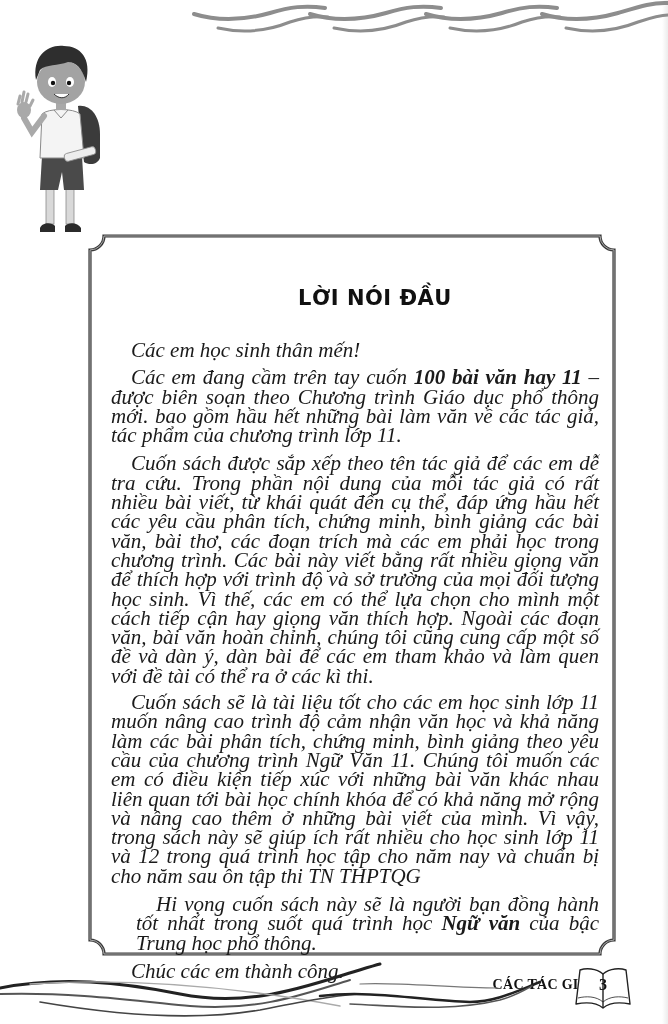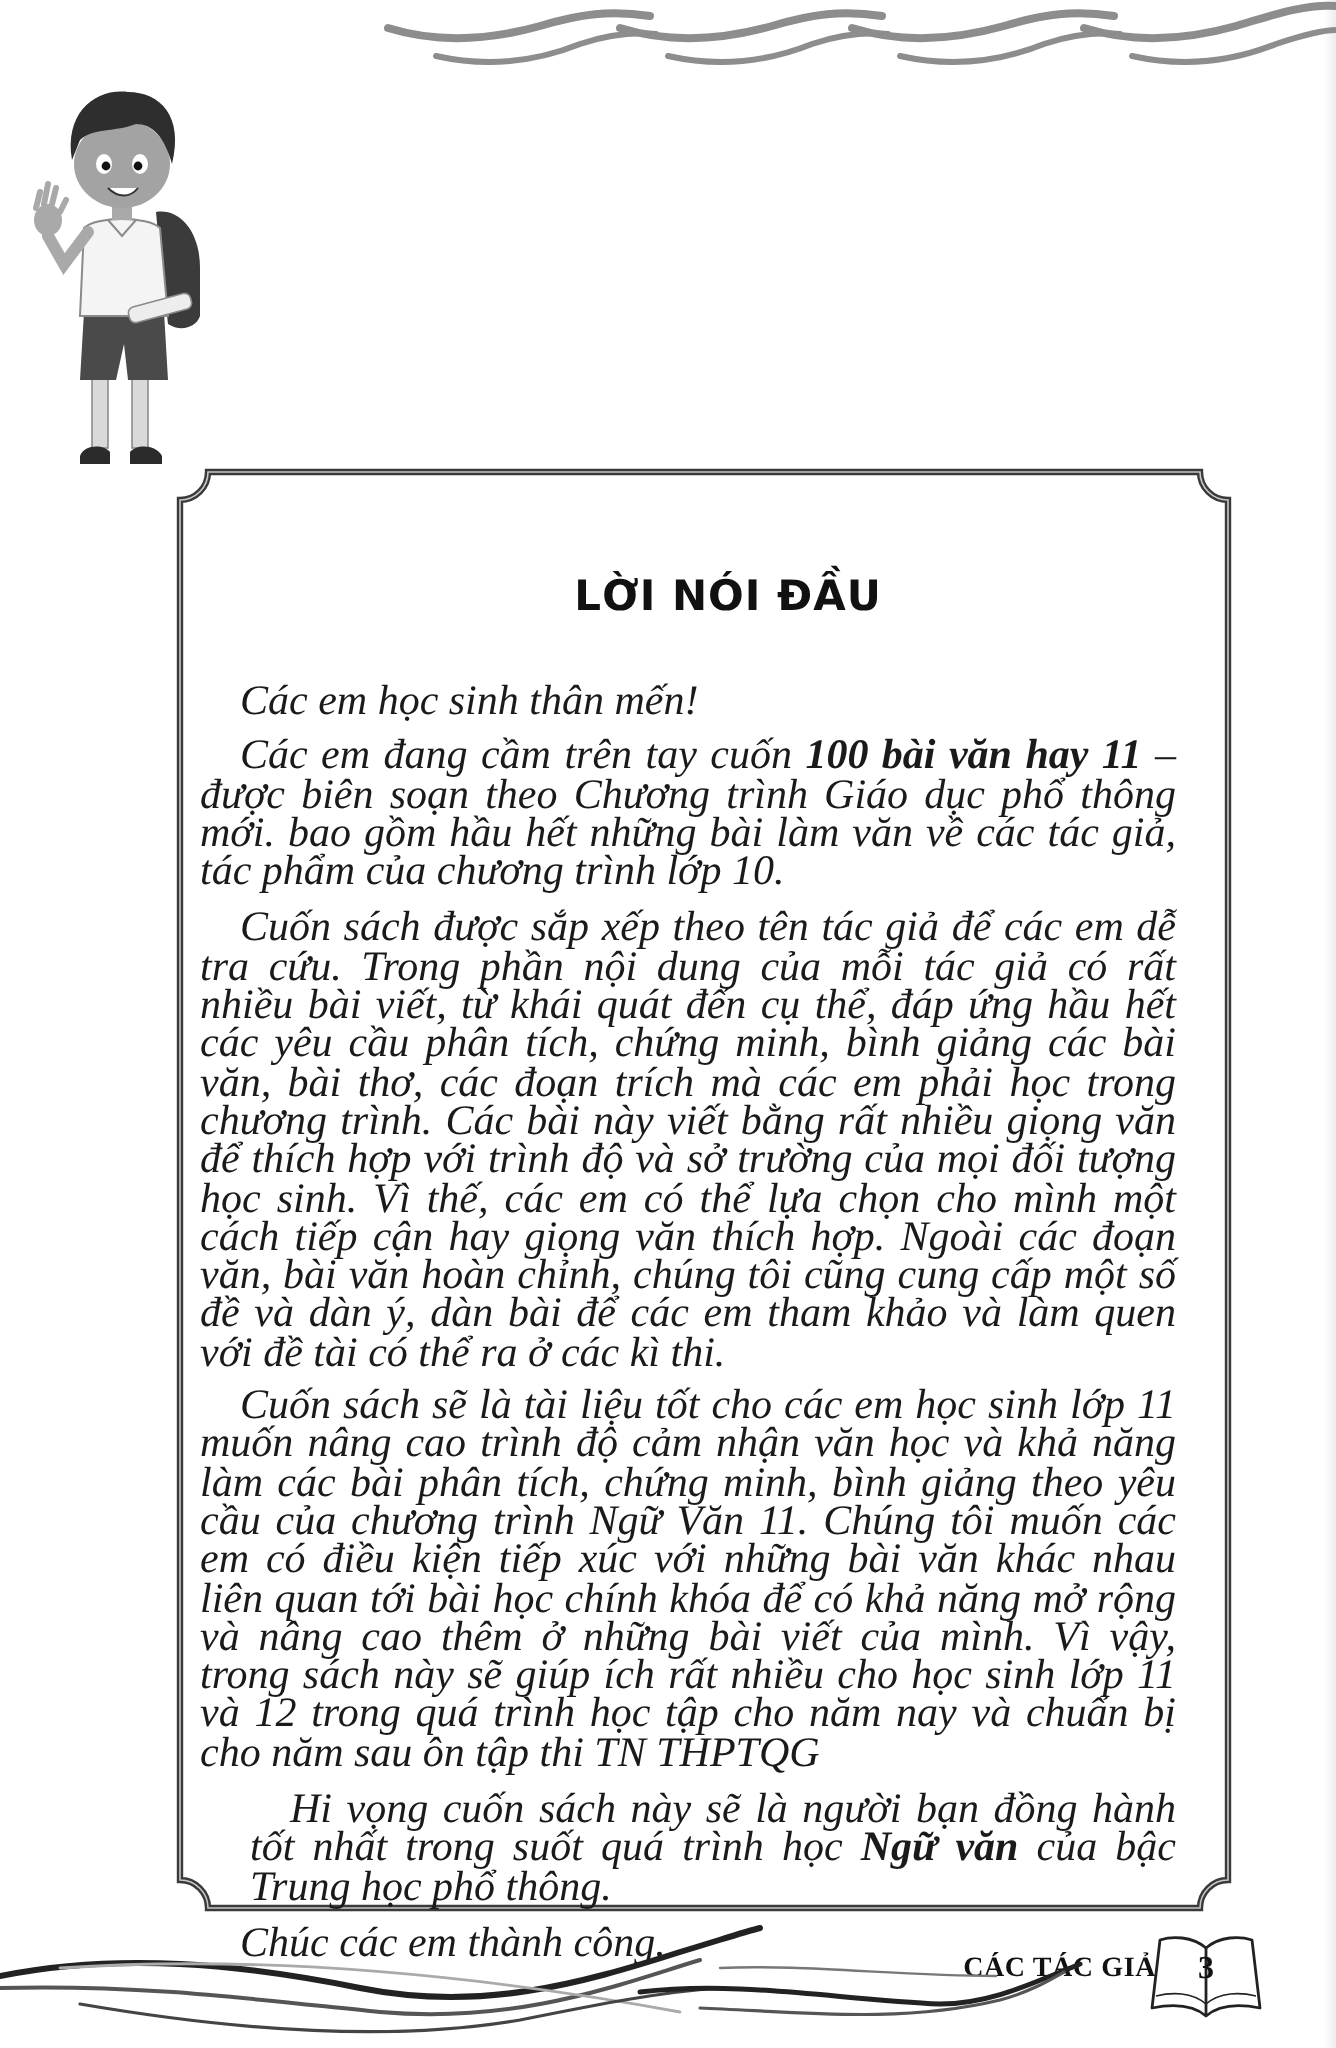--- a/index.html
+++ b/index.html
@@ -6,21 +6,21 @@
     html, body { width: 668px; height: 1024px; background: #ffffff; overflow: hidden; }
     body { position: relative; font-family: "DejaVu Serif", serif; color: #161616; }
 
     .page-edge { position: absolute; right: 0; top: 0; width: 6px; height: 1024px; background: linear-gradient(to right, #ffffff, #ececec); }
 
     .header-waves { position: absolute; left: 190px; top: 0; width: 478px; height: 40px; }
     .boy { position: absolute; left: 8px; top: 38px; width: 104px; height: 204px; }
 
     .frame { position: absolute; left: 88px; top: 234px; width: 528px; height: 722px; }
 
-    .content { position: absolute; left: 100px; top: 286px; width: 488px; }
+    .content { position: absolute; left: 111px; top: 286px; width: 488px; }
     .title {
       font-family: "DejaVu Sans", sans-serif; font-weight: bold;
       font-size: 21px; letter-spacing: 0.5px; text-align: center;
       margin-left: 40px; color: #111;
     }
     .para {
       font-family: "Liberation Serif", serif; font-style: italic;
       font-size: 21px; line-height: 19.3px; text-align: justify;
       text-indent: 20px; color: #1a1a1a;
     }
@@ -101,21 +101,21 @@
 <svg class="frame" viewBox="0 0 528 722">
   <path d="M16,2 L512,2 A14,14 0 0 0 526,16 L526,706 A14,14 0 0 0 512,720 L16,720 A14,14 0 0 0 2,706 L2,16 A14,14 0 0 0 16,2 Z" fill="none" stroke="#3a3a3a" stroke-width="3.2"></path>
   <path d="M16,2 L512,2 A14,14 0 0 0 526,16 L526,706 A14,14 0 0 0 512,720 L16,720 A14,14 0 0 0 2,706 L2,16 A14,14 0 0 0 16,2 Z" fill="none" stroke="#c8c8c8" stroke-width="0.8"></path>
 </svg>
 
 <div class="content">
   <h1 class="title">LỜI NÓI ĐẦU</h1>
 
   <p class="para p-greet">Các em học sinh thân mến!</p>
 
-  <p class="para p1"><span>Các em đang cầm trên tay cuốn </span><b>100 bài văn hay 11</b><span> – được biên soạn theo Chương trình Giáo dục phổ thông mới. bao gồm hầu hết những bài làm văn về các tác giả, tác phẩm của chương trình lớp 10.</span></p>
+  <p class="para p1"><span>Các em đang cầm trên tay cuốn </span><b>100 bài văn hay 11</b><span> – được biên soạn theo Chương trình Giáo dục phổ thông mới. bao gồm hầu hết những bài làm văn về các tác giả, tác phẩm của chương trình lớp 11.</span></p>
 
   <p class="para p2">Cuốn sách được sắp xếp theo tên tác giả để các em dễ tra cứu. Trong phần nội dung của mỗi tác giả có rất nhiều bài viết, từ khái quát đến cụ thể, đáp ứng hầu hết các yêu cầu phân tích, chứng minh, bình giảng các bài văn, bài thơ, các đoạn trích mà các em phải học trong chương trình. Các bài này viết bằng rất nhiều giọng văn để thích hợp với trình độ và sở trường của mọi đối tượng học sinh. Vì thế, các em có thể lựa chọn cho mình một cách tiếp cận hay giọng văn thích hợp. Ngoài các đoạn văn, bài văn hoàn chỉnh, chúng tôi cũng cung cấp một số đề và dàn ý, dàn bài để các em tham khảo và làm quen với đề tài có thể ra ở các kì thi.</p>
 
   <p class="para p3">Cuốn sách sẽ là tài liệu tốt cho các em học sinh lớp 11 muốn nâng cao trình độ cảm nhận văn học và khả năng làm các bài phân tích, chứng minh, bình giảng theo yêu cầu của chương trình Ngữ Văn 11. Chúng tôi muốn các em có điều kiện tiếp xúc với những bài văn khác nhau liên quan tới bài học chính khóa để có khả năng mở rộng và nâng cao thêm ở những bài viết của mình. Vì vậy, trong sách này sẽ giúp ích rất nhiều cho học sinh lớp 11 và 12 trong quá trình học tập cho năm nay và chuẩn bị cho năm sau ôn tập thi TN THPTQG</p>
 
 
   <p class="para p5"><span>Hi vọng cuốn sách này sẽ là người bạn đồng hành tốt nhất trong suốt quá trình học </span><b>Ngữ văn</b><span> của bậc Trung học phổ thông.</span></p>
 
   <p class="para p6">Chúc các em thành công.</p>
 

